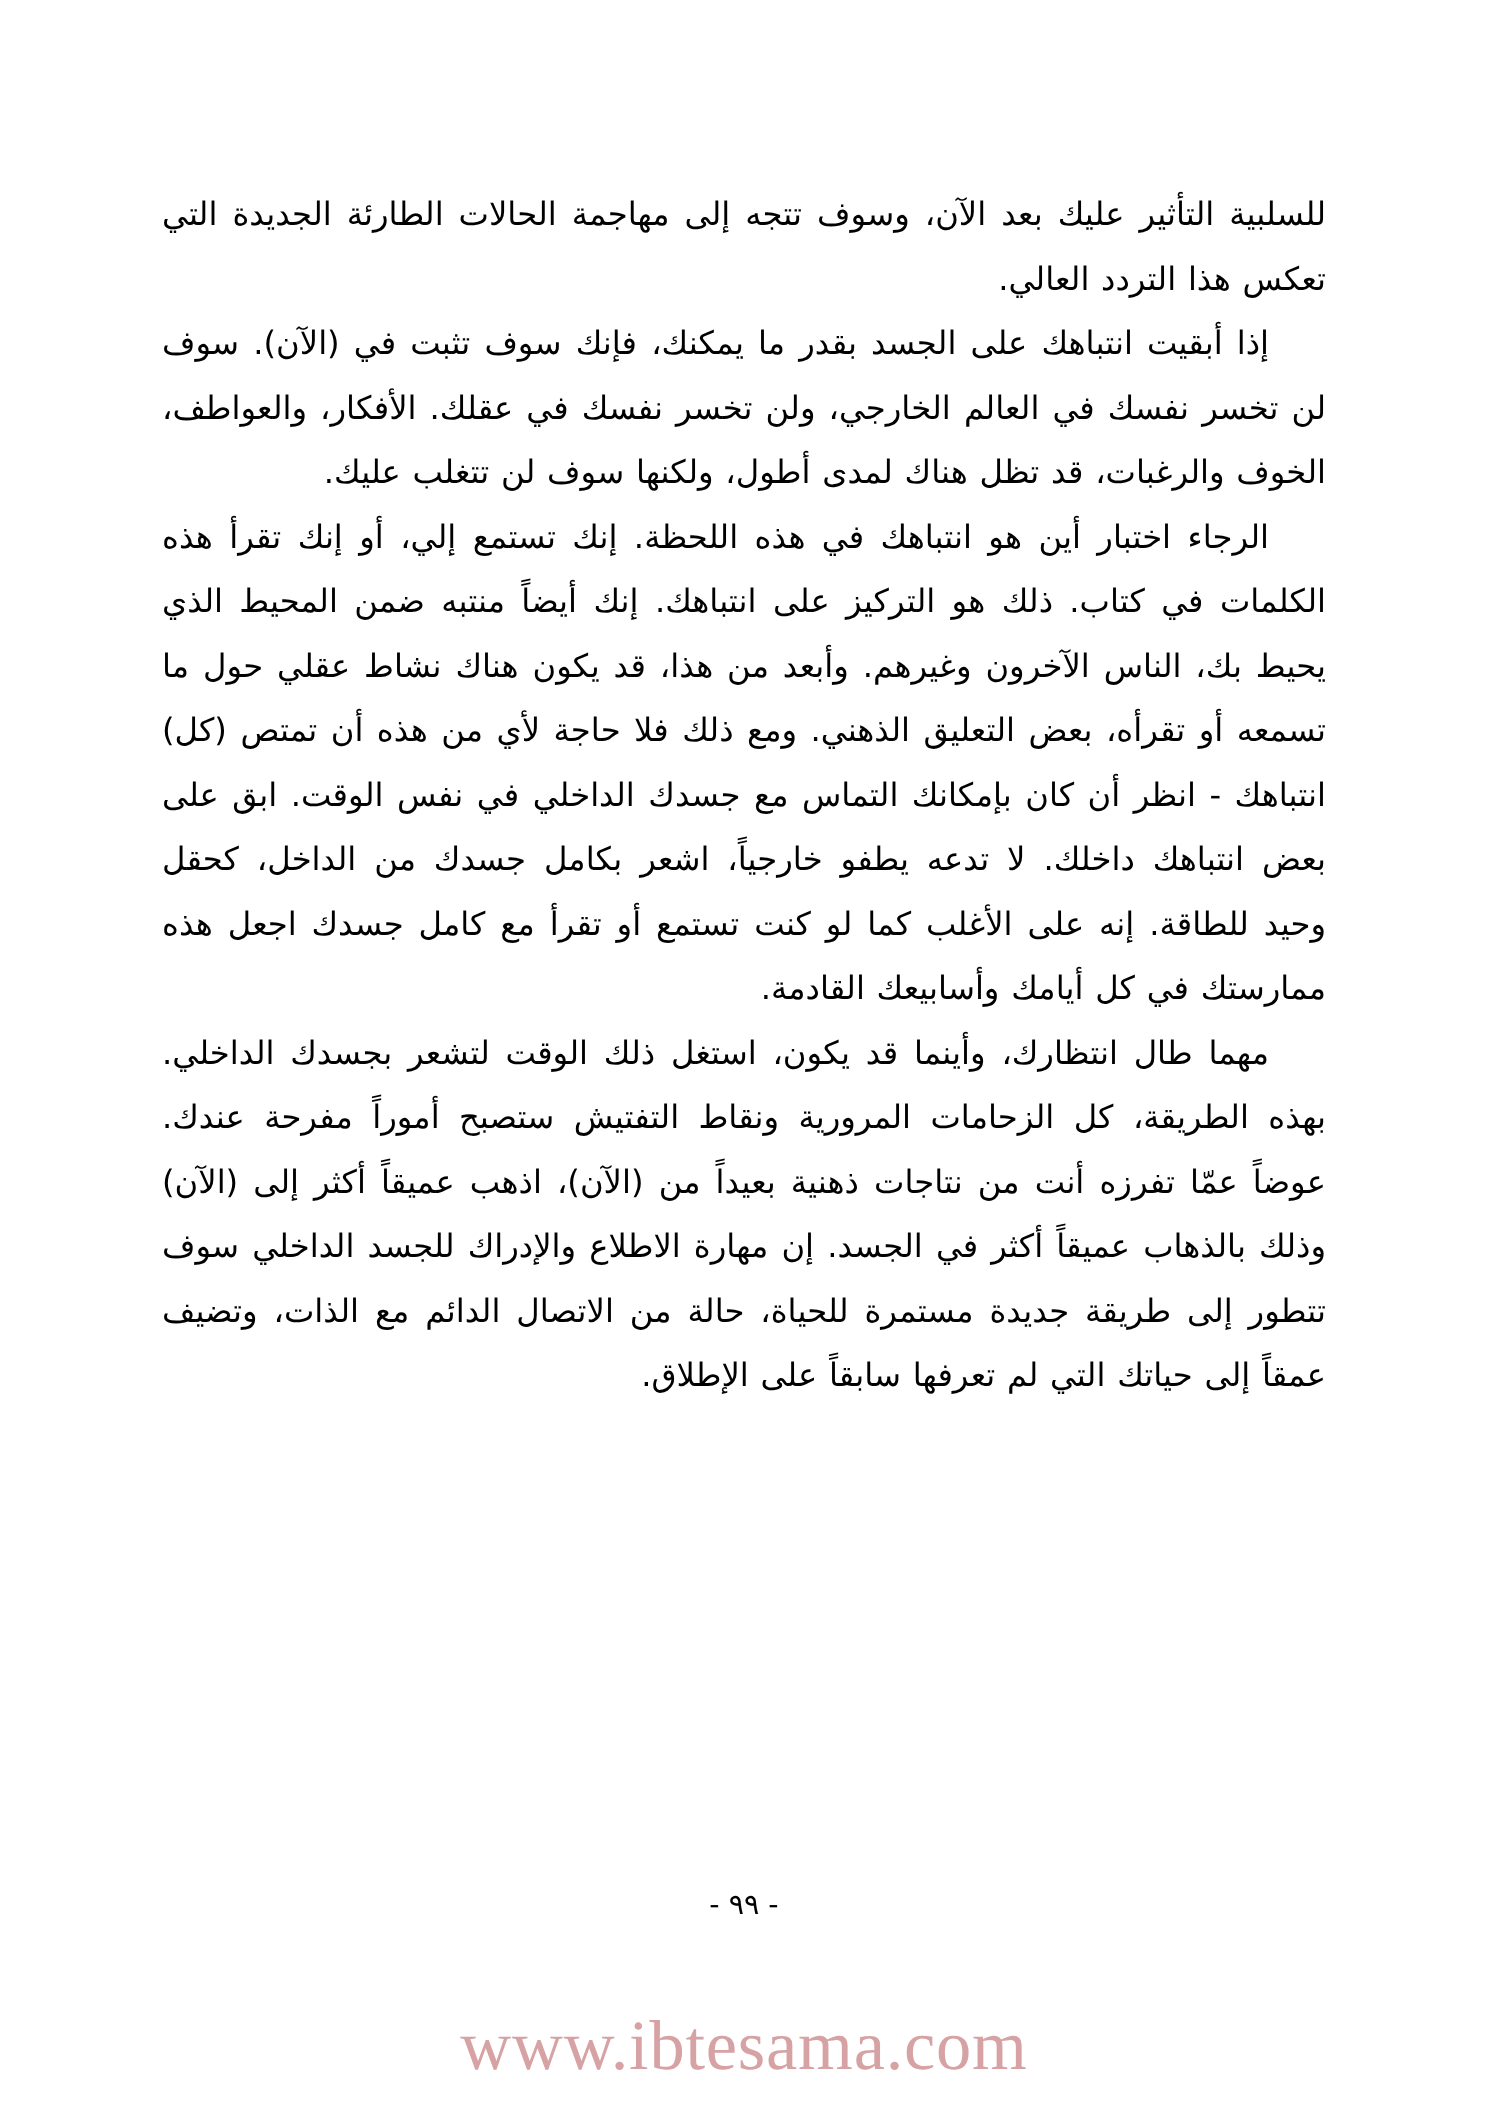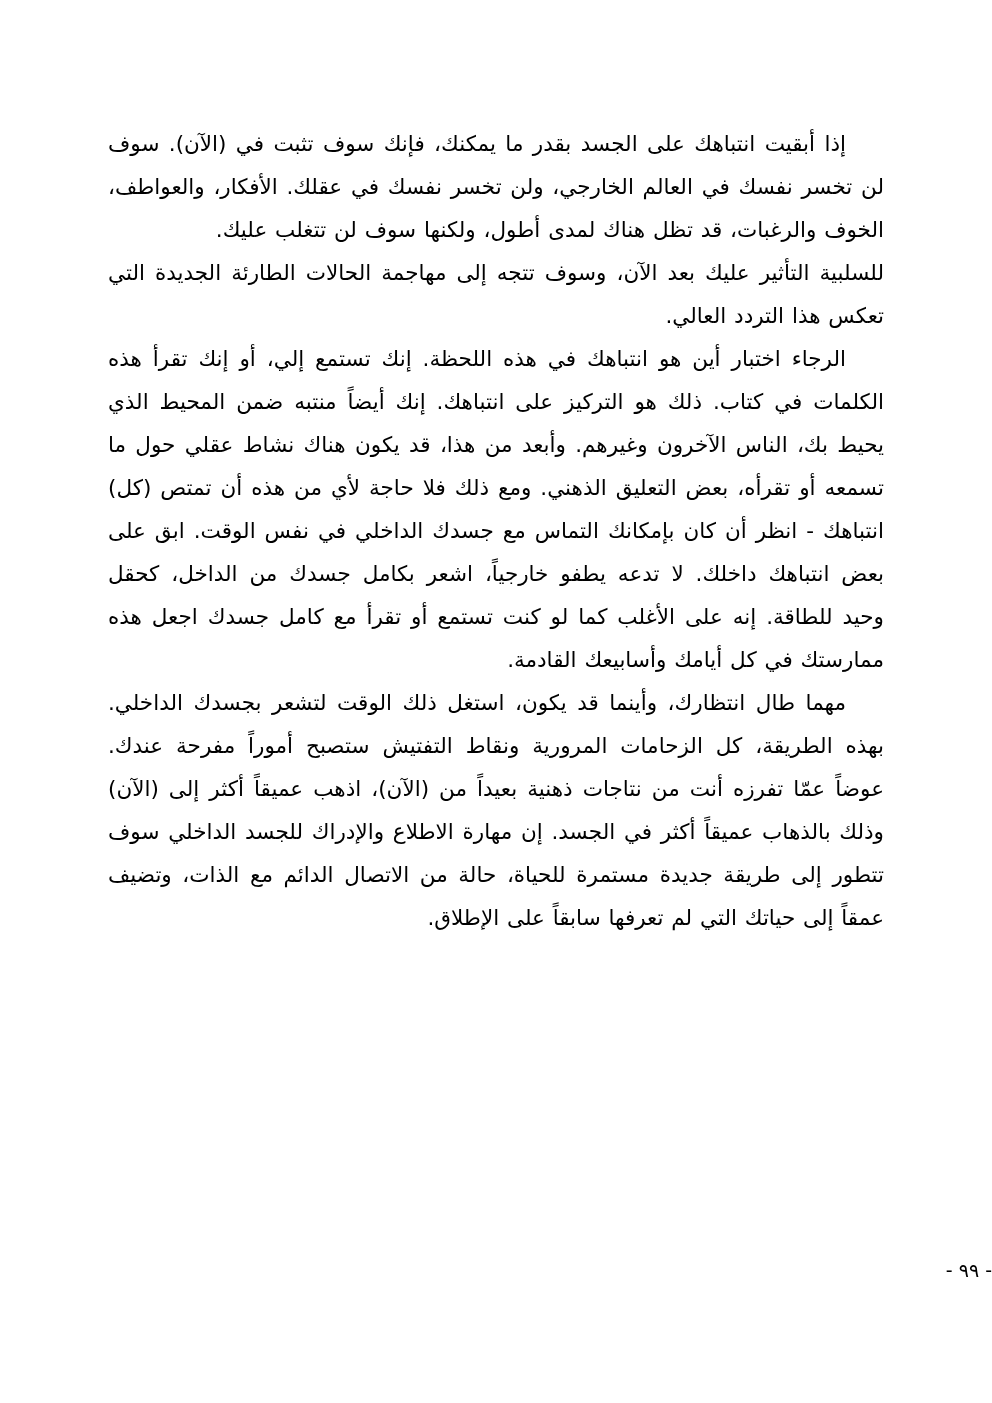--- a/index.html
+++ b/index.html
@@ -54,21 +54,21 @@
   
   .para.indented {
     text-indent: 38px;
   }
 
   .page-number {
     position: absolute;
     top: 1258px;
     left: 0;
     right: 0;
-    text-align: right;
+    text-align: center;
     direction: rtl;
     color: #000000;
     font-size: 19px;
     line-height: 24px;
     font-family: "DejaVu Sans", "Liberation Sans", sans-serif;
     letter-spacing: 1px;
   }
 
   .watermark {
     position: absolute;
@@ -87,27 +87,28 @@
     user-select: none;
   }
 </style>
 </head>
 <body>
 
 <div class="page">
 
   <div class="text-column">
 
+    <p class="para continuation">للسلبية التأثير عليك بعد الآن، وسوف تتجه إلى مهاجمة الحالات الطارئة الجديدة التي تعكس هذا التردد العالي.</p>
+
     <p class="para indented">إذا أبقيت انتباهك على الجسد بقدر ما يمكنك، فإنك سوف تثبت في (الآن). سوف لن تخسر نفسك في العالم الخارجي، ولن تخسر نفسك في عقلك. الأفكار، والعواطف، الخوف والرغبات، قد تظل هناك لمدى أطول، ولكنها سوف لن تتغلب عليك.</p>
-
-    <p class="para continuation">للسلبية التأثير عليك بعد الآن، وسوف تتجه إلى مهاجمة الحالات الطارئة الجديدة التي تعكس هذا التردد العالي.</p>
 
     <p class="para indented">الرجاء اختبار أين هو انتباهك في هذه اللحظة. إنك تستمع إلي، أو إنك تقرأ هذه الكلمات في كتاب. ذلك هو التركيز على انتباهك. إنك أيضاً منتبه ضمن المحيط الذي يحيط بك، الناس الآخرون وغيرهم. وأبعد من هذا، قد يكون هناك نشاط عقلي حول ما تسمعه أو تقرأه، بعض التعليق الذهني. ومع ذلك فلا حاجة لأي من هذه أن تمتص (كل) انتباهك - انظر أن كان بإمكانك التماس مع جسدك الداخلي في نفس الوقت. ابق على بعض انتباهك داخلك. لا تدعه يطفو خارجياً، اشعر بكامل جسدك من الداخل، كحقل وحيد للطاقة. إنه على الأغلب كما لو كنت تستمع أو تقرأ مع كامل جسدك اجعل هذه ممارستك في كل أيامك وأسابيعك القادمة.</p>
 
 
     <p class="para indented">مهما طال انتظارك، وأينما قد يكون، استغل ذلك الوقت لتشعر بجسدك الداخلي. بهذه الطريقة، كل الزحامات المرورية ونقاط التفتيش ستصبح أموراً مفرحة عندك. عوضاً عمّا تفرزه أنت من نتاجات ذهنية بعيداً من (الآن)، اذهب عميقاً أكثر إلى (الآن) وذلك بالذهاب عميقاً أكثر في الجسد. إن مهارة الاطلاع والإدراك للجسد الداخلي سوف تتطور إلى طريقة جديدة مستمرة للحياة، حالة من الاتصال الدائم مع الذات، وتضيف عمقاً إلى حياتك التي لم تعرفها سابقاً على الإطلاق.</p>
 
   </div>
 
   <div class="page-number">- ٩٩ -</div>
 
+  <div class="watermark">www.ibtesama.com</div>
 
 </div>
 
 </body></html>

